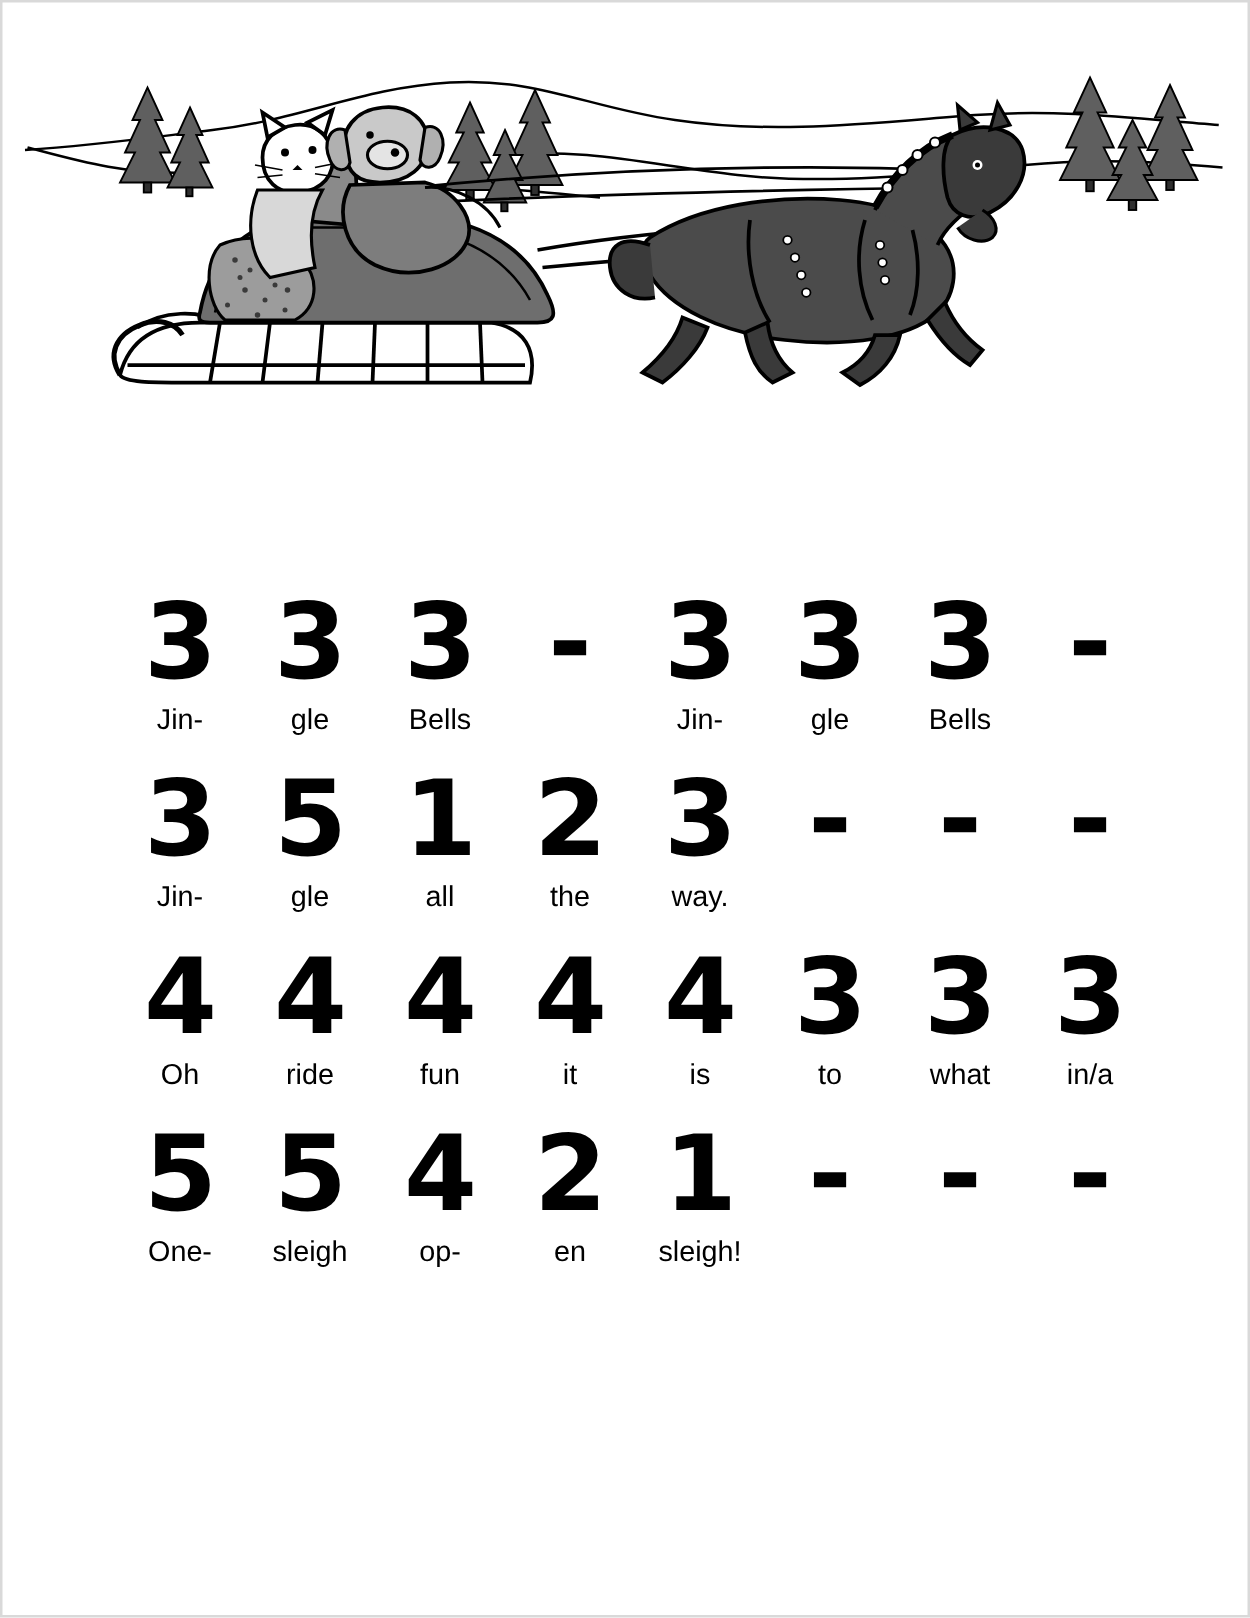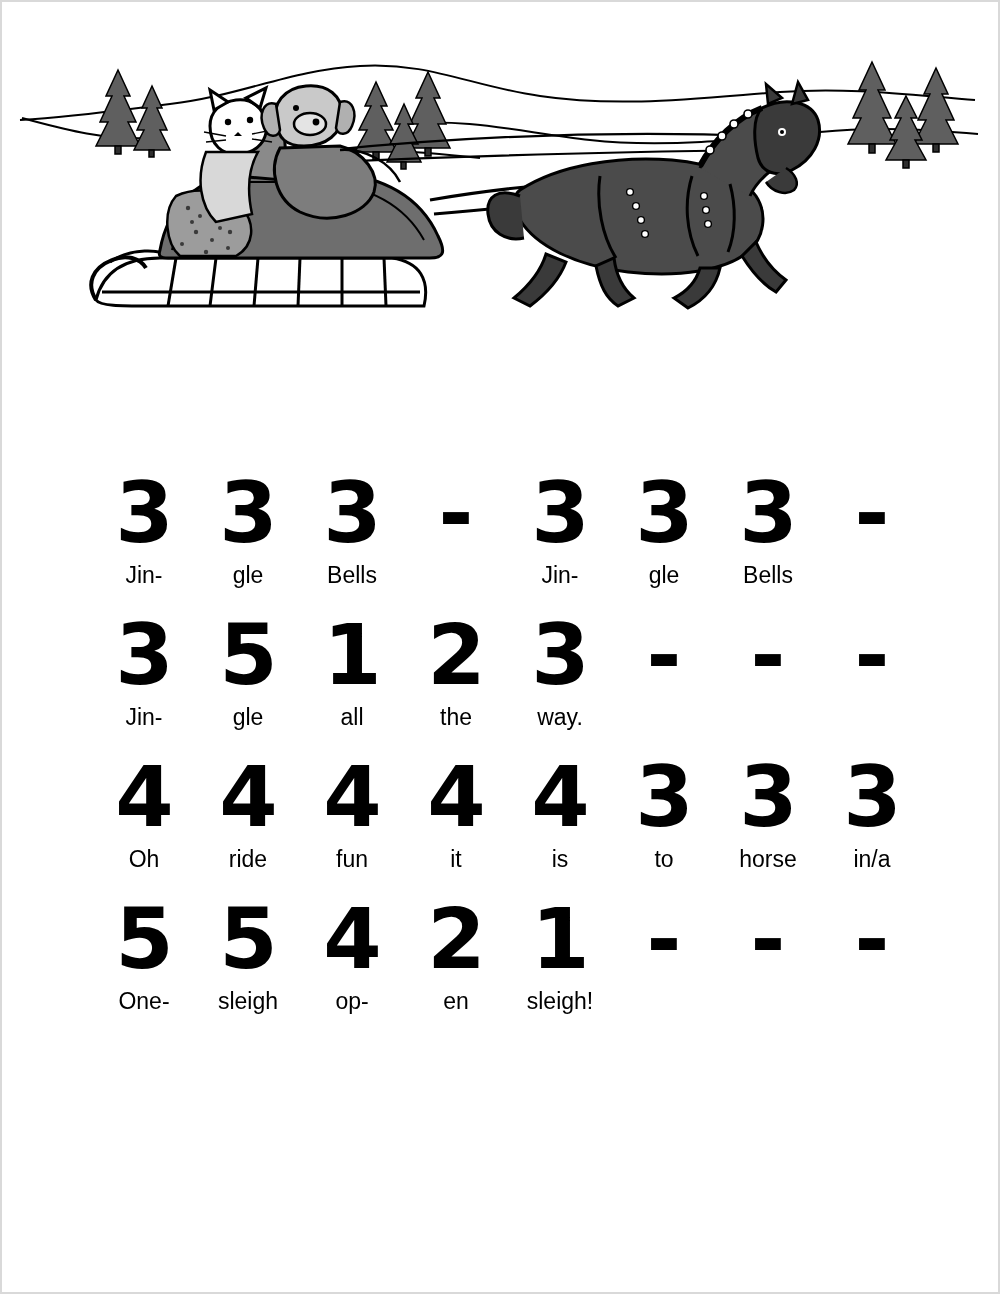--- a/index.html
+++ b/index.html
@@ -341,21 +341,21 @@
       <div class="cell">
         <div class="num">4</div>
         <div class="lyric">is</div>
       </div>
       <div class="cell">
         <div class="num">3</div>
         <div class="lyric">to</div>
       </div>
       <div class="cell">
         <div class="num">3</div>
-        <div class="lyric">horse</div>
+        <div class="lyric">what</div>
       </div>
       <div class="cell">
         <div class="num">3</div>
         <div class="lyric">in/a</div>
       </div>
     </div>
 
     <div class="line">
       <div class="cell">
         <div class="num">5</div>

